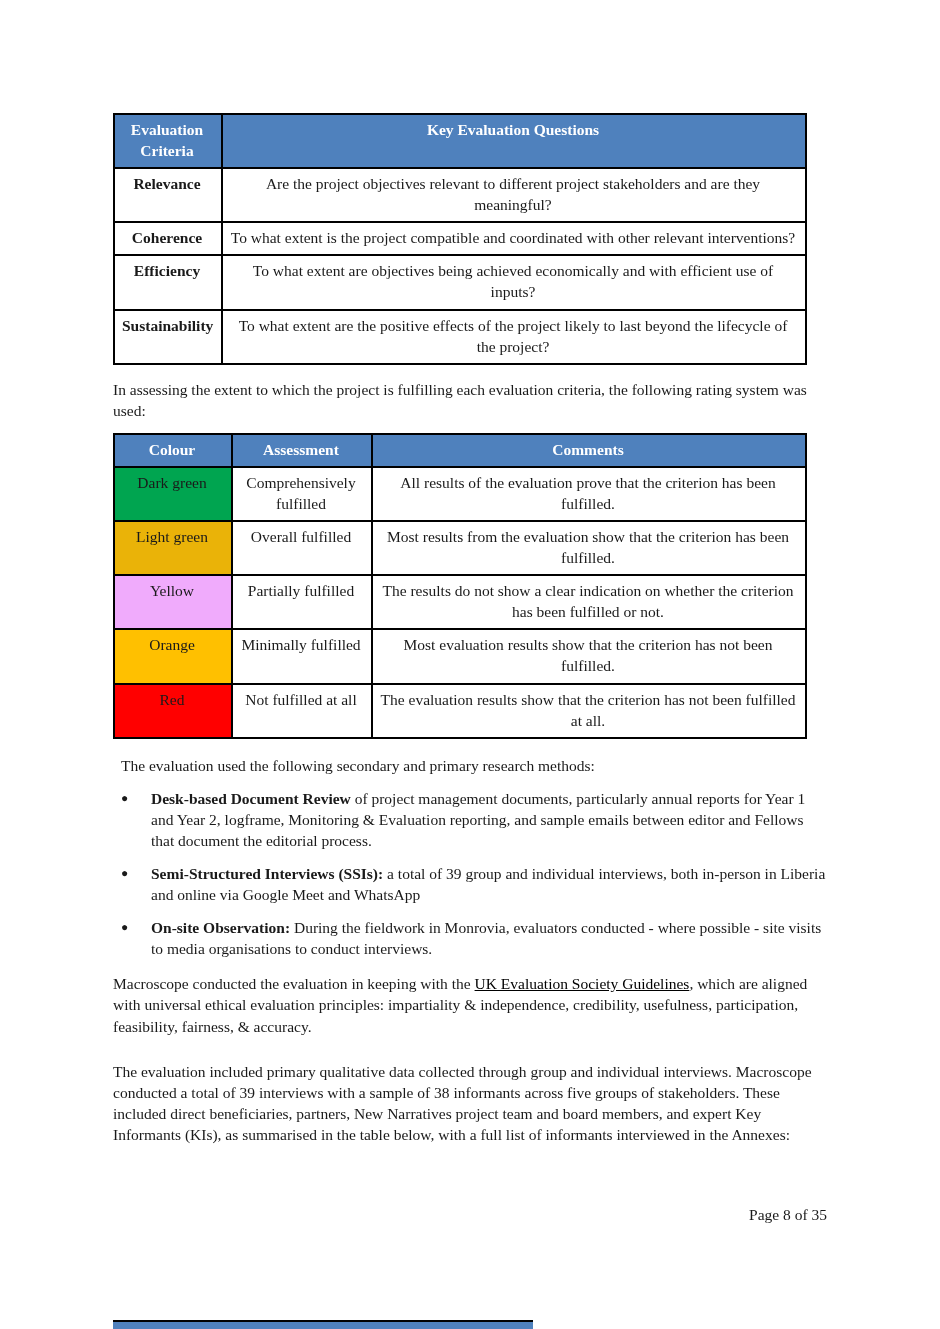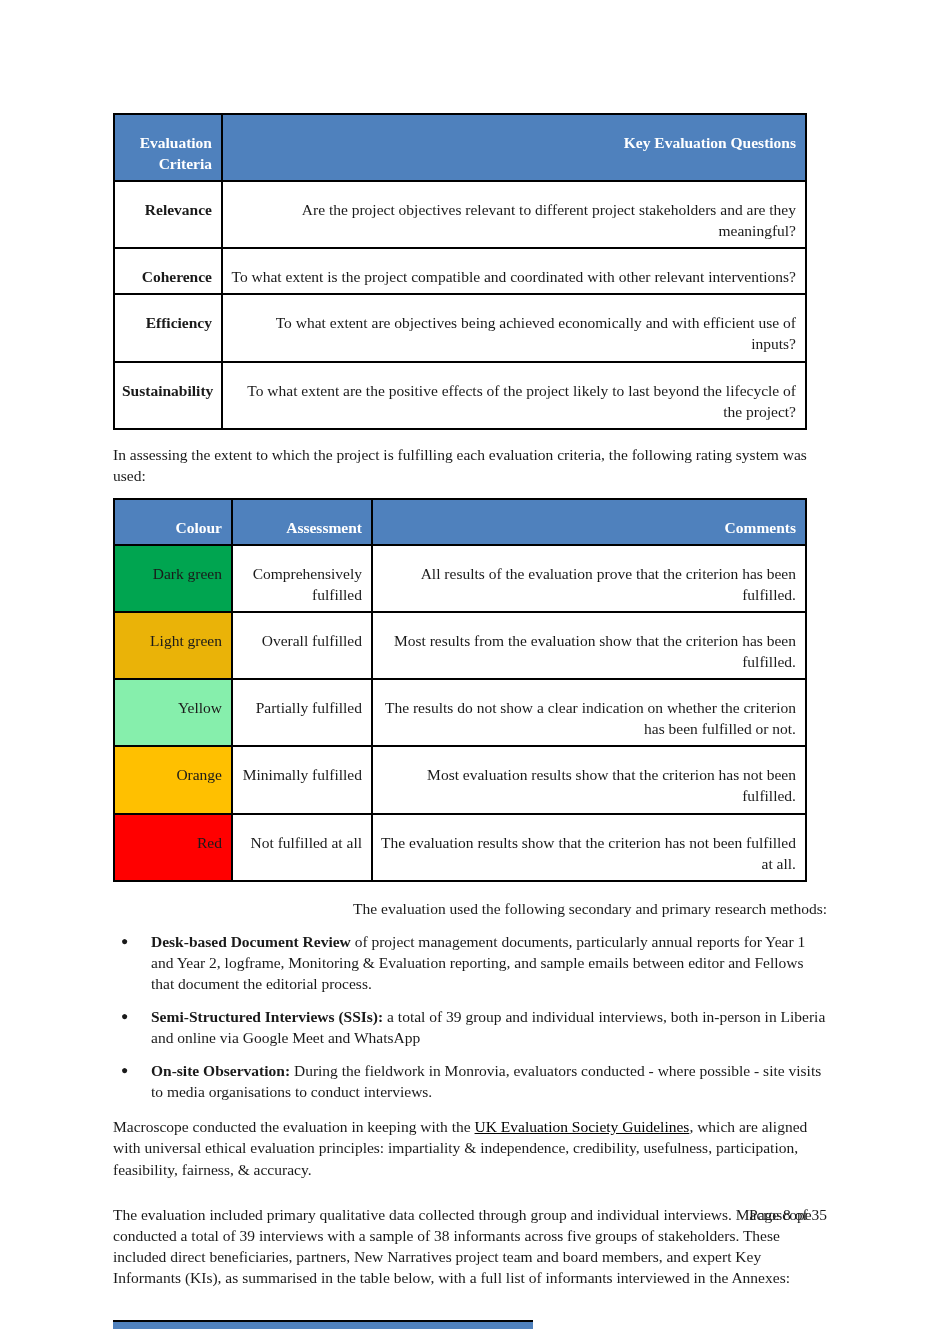--- a/index.html
+++ b/index.html
@@ -6,31 +6,31 @@
   .page{
     position:relative;
     width:940px;height:1329px;
     background:#ffffff;
     font-family:"Liberation Serif","DejaVu Serif",serif;
     font-size:15.5px;line-height:1.36;color:#1a1a1a;
     overflow:hidden;
   }
   .content{position:absolute;left:113px;top:113px;width:714px;}
   table{border-collapse:collapse;width:694px;table-layout:fixed;}
-  td,th{border:2px solid #000;vertical-align:top;padding:17px 9px 6px 7px;text-align:right;}
+  td,th{border:2px solid #000;vertical-align:top;padding:4px 9px 6px 7px;text-align:center;}
   th{background:var(--hdr,#4F81BD);color:#ffffff;font-weight:bold;}
   .eval-table .c1{width:108px;}
   .eval-table td.crit{font-weight:bold;}
   .eval-table .row-tall td{height:58px;}
   .eval-table .row-pad td{height:36px;}
   .rating-table .c1{width:118px;}
   .rating-table .c2{width:140px;}
   .rating-table td{height:42px;}
   .para{margin:14px 0 12px 0;}
-  .para.tight{margin:16px 0 6px 8px;text-align:right;}
+  .para.tight{margin:16px 0 6px 8px;}
   .bullet-item{display:flex;margin:12px 0 12px 8px;}
   .bullet-glyph{width:30px;flex:0 0 30px;font-size:12px;padding-top:2px;}
   .bold{font-weight:bold;}
   a.doclink{color:#000000;text-decoration:underline;cursor:pointer;}
   .footer{
     position:absolute;top:1204px;right:113px;
     font-size:15.5px;color:#1a1a1a;
   }
   .next-table-edge{
     position:absolute;left:113px;bottom:0;
@@ -90,21 +90,21 @@
         <td style="background-color: rgb(0, 165, 80);">Dark green</td>
         <td>Comprehensively fulfilled</td>
         <td>All results of the evaluation prove that the criterion has been fulfilled.</td>
       </tr>
       <tr>
         <td style="background-color: #eab308;">Light green</td>
         <td>Overall fulfilled</td>
         <td>Most results from the evaluation show that the criterion has been fulfilled.</td>
       </tr>
       <tr>
-        <td style="background-color: #86efac;">Yellow</td>
+        <td style="background-color: #f0abfc;">Yellow</td>
         <td>Partially fulfilled</td>
         <td>The results do not show a clear indication on whether the criterion has been fulfilled or not.</td>
       </tr>
       <tr>
         <td style="background-color: rgb(255, 192, 0);">Orange</td>
         <td>Minimally fulfilled</td>
         <td>Most evaluation results show that the criterion has not been fulfilled.</td>
       </tr>
       <tr>
         <td style="background-color: rgb(255, 0, 0);">Red</td>

